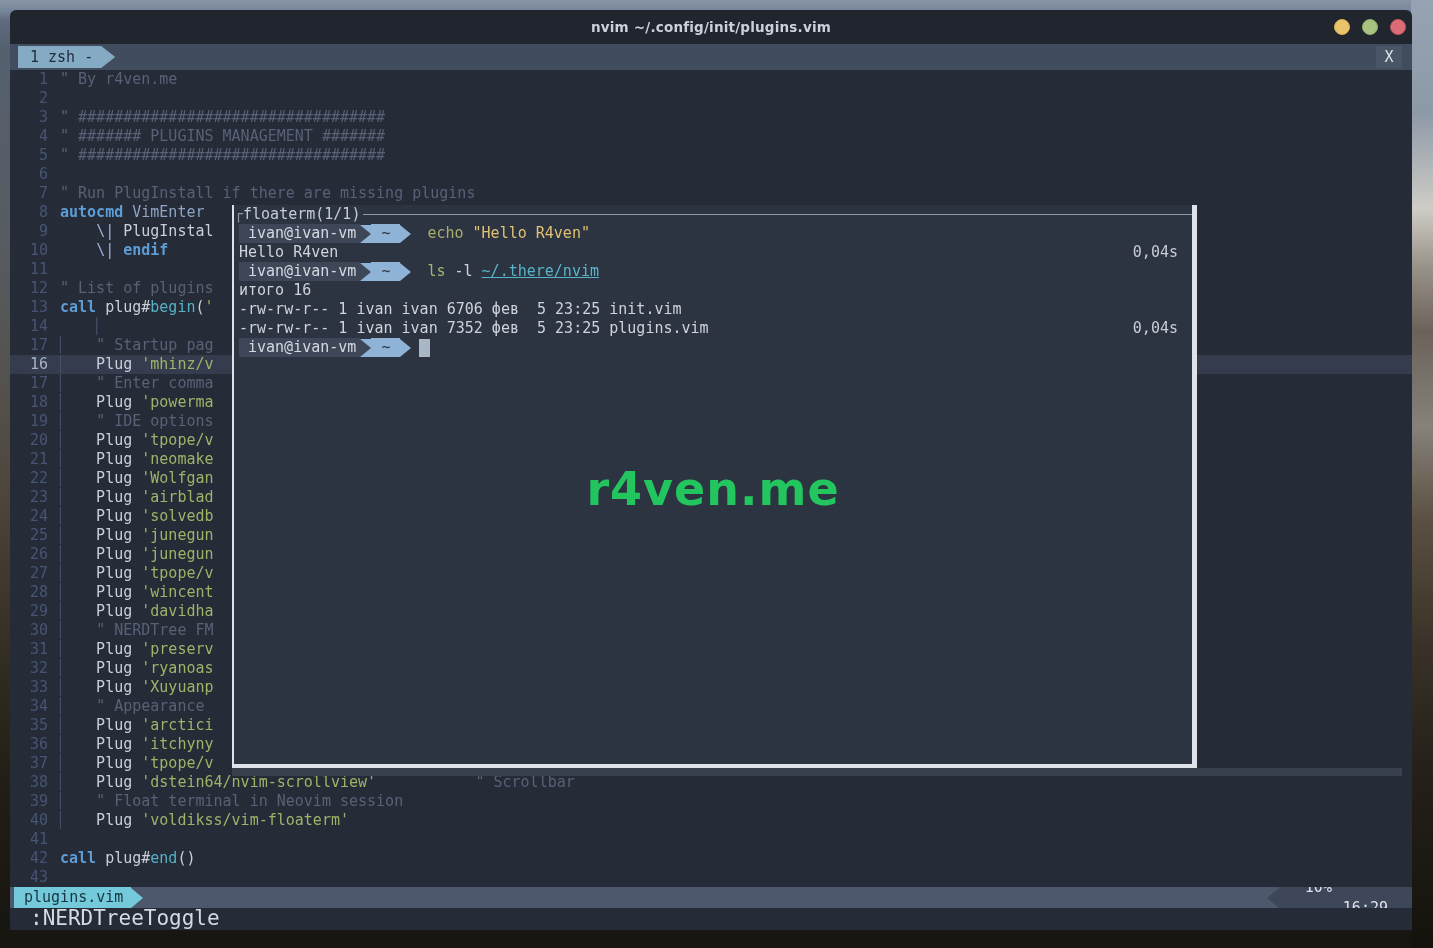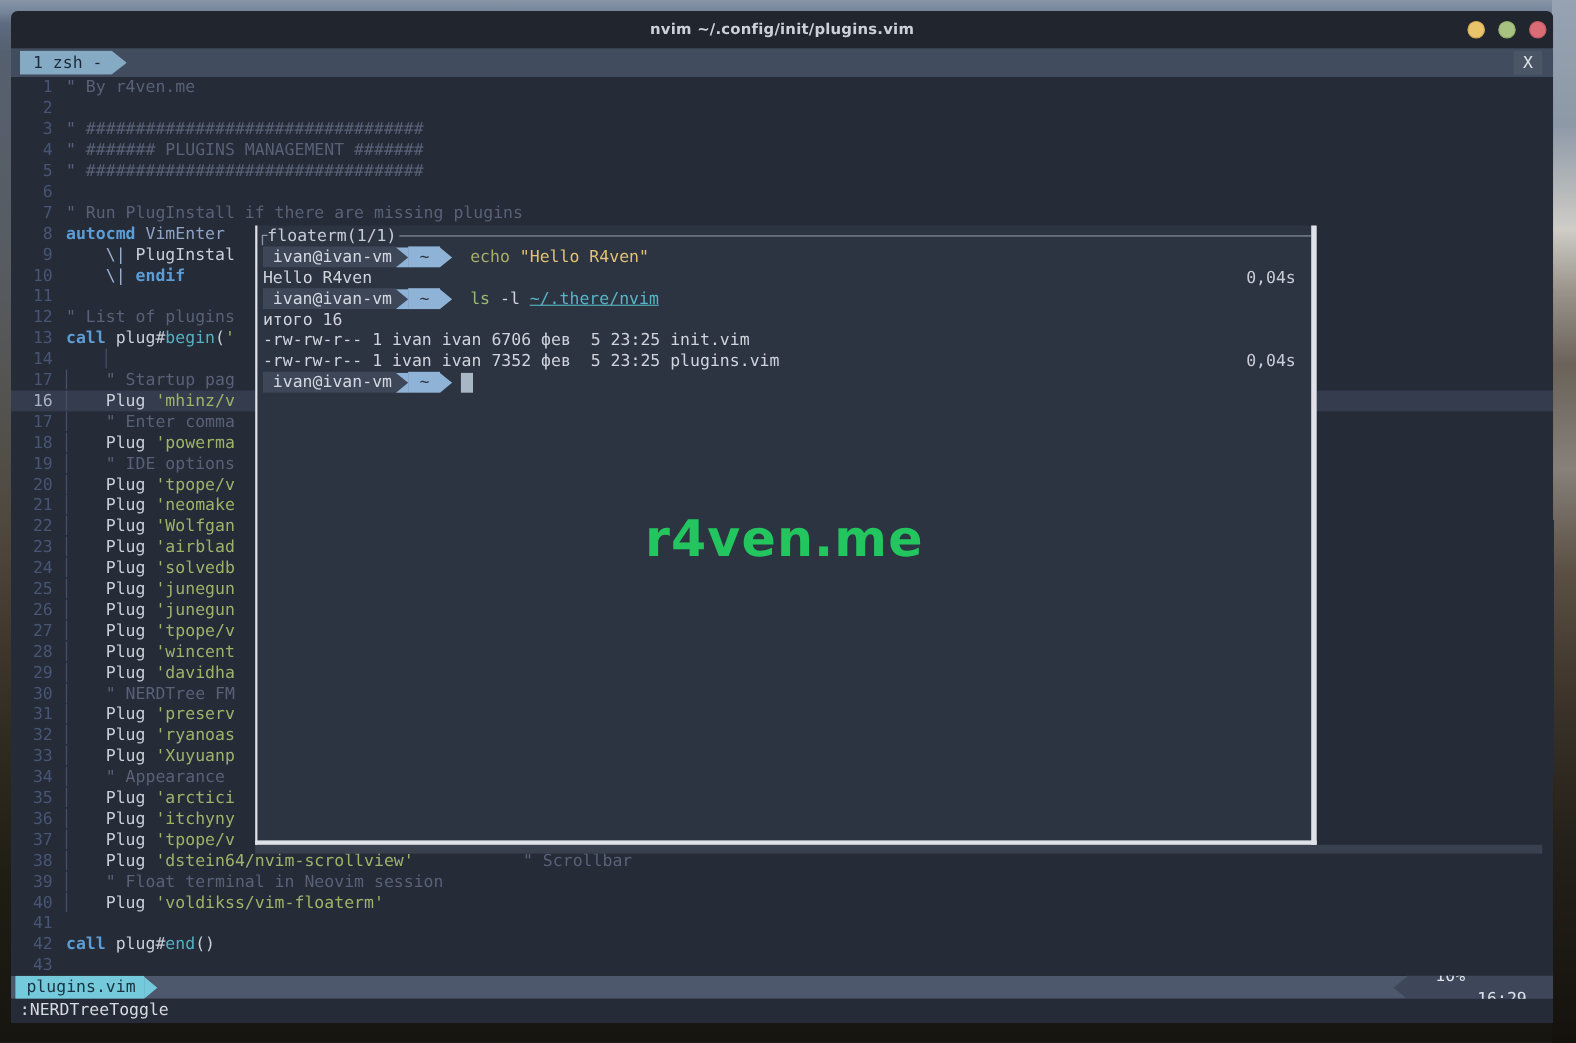--- a/index.html
+++ b/index.html
@@ -59,21 +59,21 @@
   
   .statusline{height:21px;background:#4d586d;display:flex;align-items:center;font-size:15px;flex-shrink:0;}
   .sl-notch{width:4px;background:#2a2f3a;}
   .sl-file{background:#74c9db;color:#173540;line-height:21px;padding:0 8px 0 10px;}
   .sl-file-arrow{width:0;height:0;border-top:10.5px solid transparent;border-bottom:10.5px solid transparent;border-left:12px solid #74c9db;}
   .sl-spacer{flex:1;}
   .sl-rarrow{width:0;height:0;border-top:10.5px solid transparent;border-bottom:10.5px solid transparent;border-right:12px solid #3d4759;}
   .sl-rseg{background:#3d4759;color:#dde2ea;line-height:21px;padding:0 24px 0 26px;display:flex;flex-direction:column;}
   .sl-time{margin-left:38px;}
   
-  .cmdline{height:22px;line-height:20px;background:#262b38;color:#d6dae2;font-size:15px;padding-left:8px;flex-shrink:0;}
+  .cmdline{height:22px;line-height:20px;background:#262b38;color:#d6dae2;font-size:21px;padding-left:20px;flex-shrink:0;}
 </style>
 </head>
 <body>
 
 <div class="window">
   <div class="titlebar">
     <span class="title">nvim ~/.config/init/plugins.vim</span>
     <span class="controls">
       <span class="cbtn y"></span>
       <span class="cbtn g"></span>

